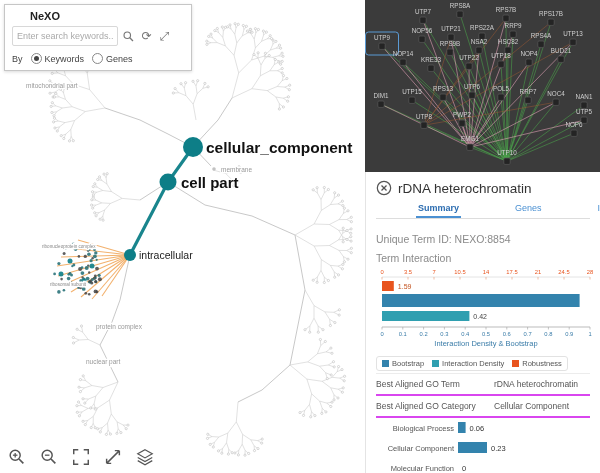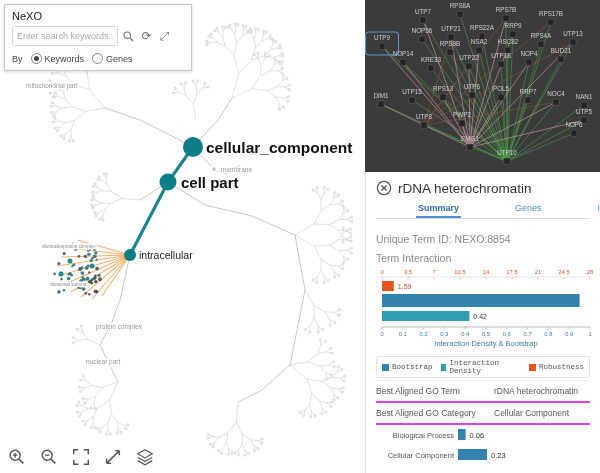--- a/index.html
+++ b/index.html
@@ -4,21 +4,21 @@
 <style>
   html,body{margin:0;padding:0;background:#fff;font-family:"Liberation Sans",sans-serif;}
   .app{position:relative;width:600px;height:473px;overflow:hidden;display:flex;}
   .left{position:relative;width:365px;height:473px;background:#fff;flex:none;}
   #tree-svg{position:absolute;left:0;top:0;}
   svg text{font-family:"Liberation Sans",sans-serif;}
 
   
   .search-widget{position:absolute;left:4px;top:4px;width:172px;background:#fff;border:1px solid #c6c6c6;
     box-shadow:0 1px 3px rgba(0,0,0,.15);padding:5px 7px 6px;z-index:5;}
-  .sw-title{font-size:11px;font-weight:normal;color:#222;}
+  .sw-title{font-size:11px;font-weight:bold;color:#222;margin-left:18px;}
   .sw-row{display:flex;align-items:center;margin-top:4px;gap:3px;}
   .sw-row input{width:96px;height:18px;border:1px solid #d8d8d8;border-radius:2px;font-size:9px;padding:0 4px;color:#444;outline:none;}
   .sw-row input::placeholder{color:#aaa;}
   .sw-icon{display:inline-flex;align-items:center;justify-content:center;width:15px;height:15px;color:#777;font-size:12px;cursor:pointer;}
   .sw-radios{display:flex;align-items:center;margin-top:7px;font-size:9px;color:#444;gap:8px;}
   .sw-radios label{display:inline-flex;align-items:center;gap:3px;cursor:pointer;text-align:center;}
   .radio{position:relative;width:9px;height:9px;border:1px solid #888;border-radius:50%;display:inline-block;background:#fff;}
   .radio.checked::after{content:"";position:absolute;left:2px;top:2px;width:5px;height:5px;border-radius:50%;background:#444;}
 
   
@@ -34,21 +34,21 @@
   .detail-title{font-size:13.5px;color:#333;}
   .close-btn{display:inline-flex;cursor:pointer;}
 
   .tabs{display:flex;gap:12px;border-bottom:1px solid #ddd;margin-top:3px;}
   .tab{font-size:9px;color:#4a90d2;padding:2px 2px 3px;cursor:pointer;margin-left:40px;}
   .tab.active{color:#2b6cb0;border-bottom:2px solid #4a90d2;font-weight:bold;}
 
   .sec{font-size:10.5px;color:#8a8a8a;margin:7px 0 3px;}
   .term-id{font-size:10.5px;color:#8a8a8a;margin-top:14px;}
 
-  .legend{display:flex;align-items:center;gap:8px;border:1px solid #e2e2e2;border-radius:3px;padding:2px 5px;margin-top:1px;width:fit-content;font-family:Liberation Mono, monospace;}
+  .legend{display:flex;align-items:center;gap:8px;border:1px solid #e2e2e2;border-radius:3px;padding:2px 5px;margin-top:1px;width:fit-content;}
   .lg-item{display:inline-flex;align-items:center;gap:3px;font-size:7.5px;color:#555;}
   .lg-sq{width:7px;height:7px;display:inline-block;}
 
   .go-table{margin-top:2px;border-top:1px solid #ececec;}
   .go-row{display:flex;border-bottom:2px solid #d946ef;padding:5px 0;font-size:8.5px;color:#555;}
   .go-key{width:118px;flex:none;}
   .go-val{color:#555;}
 </style>
 </head>
 <body>

